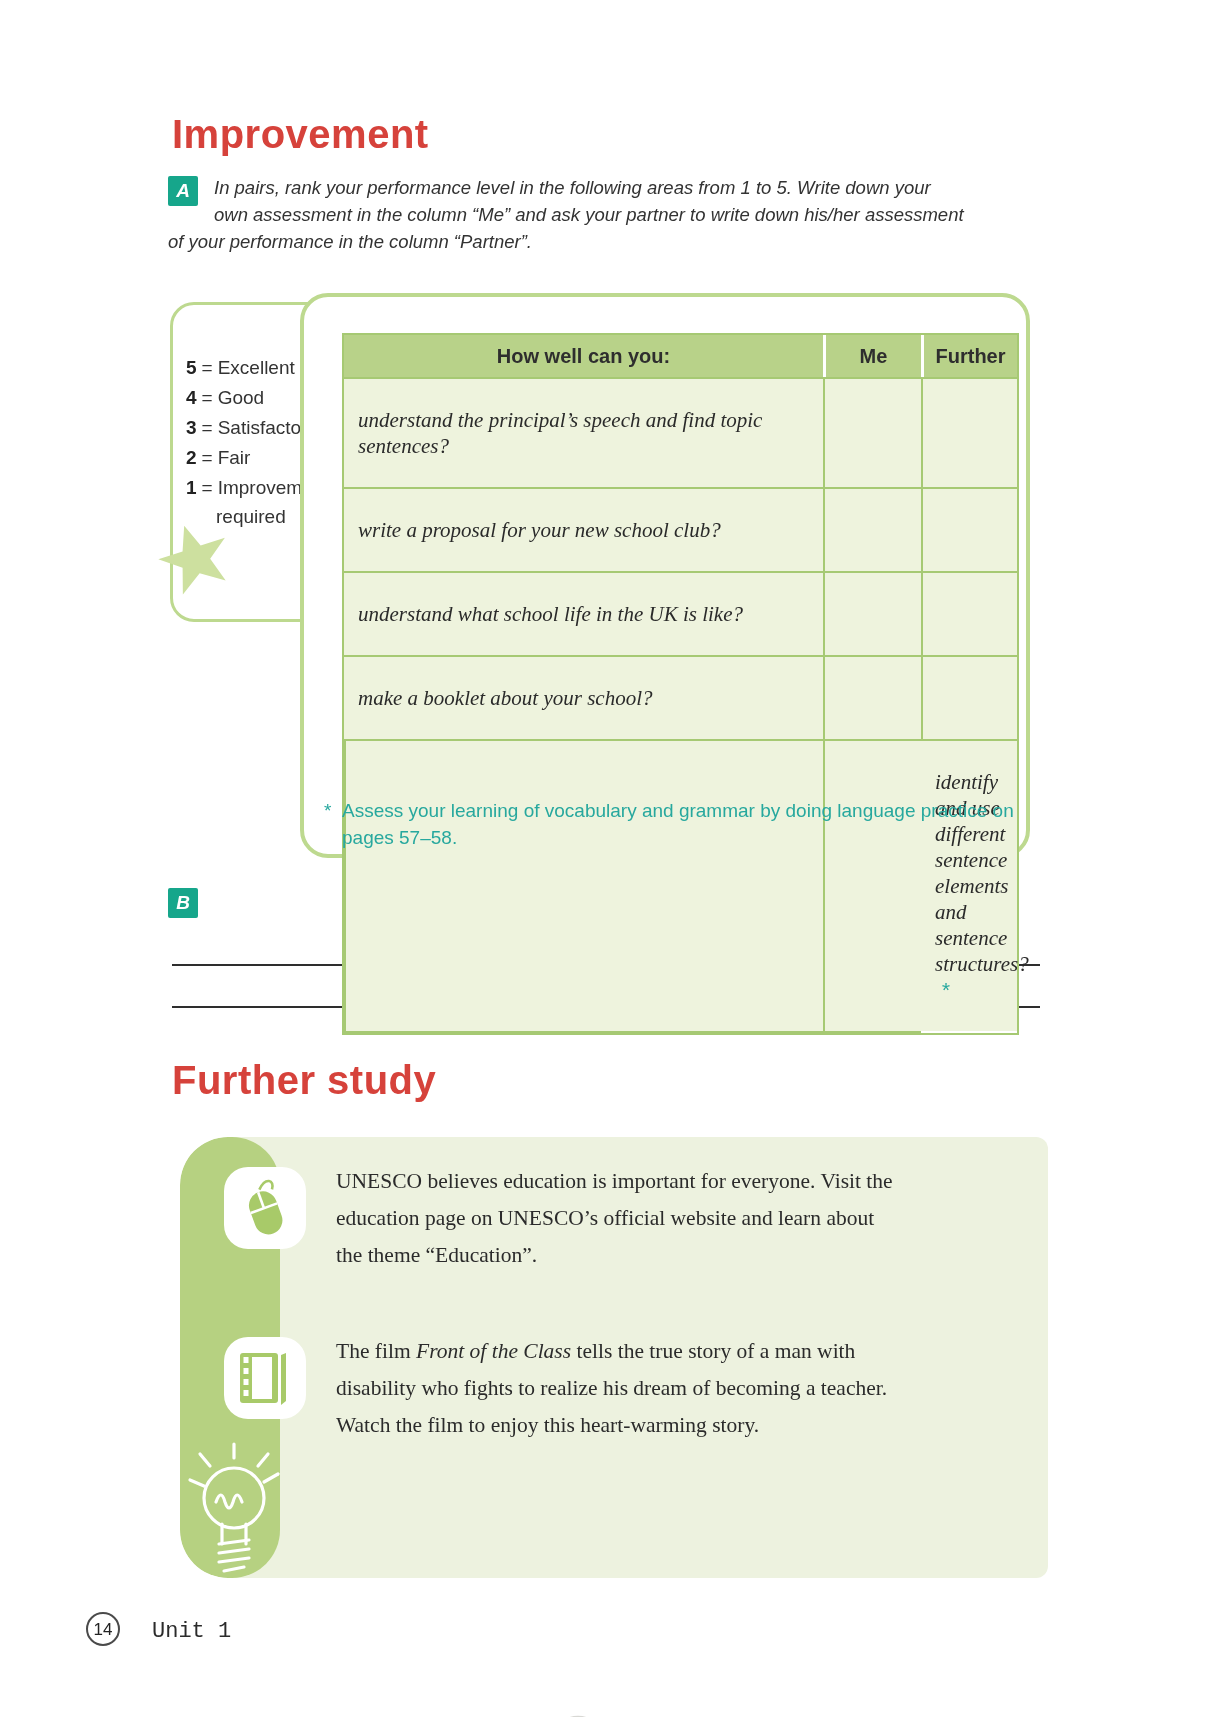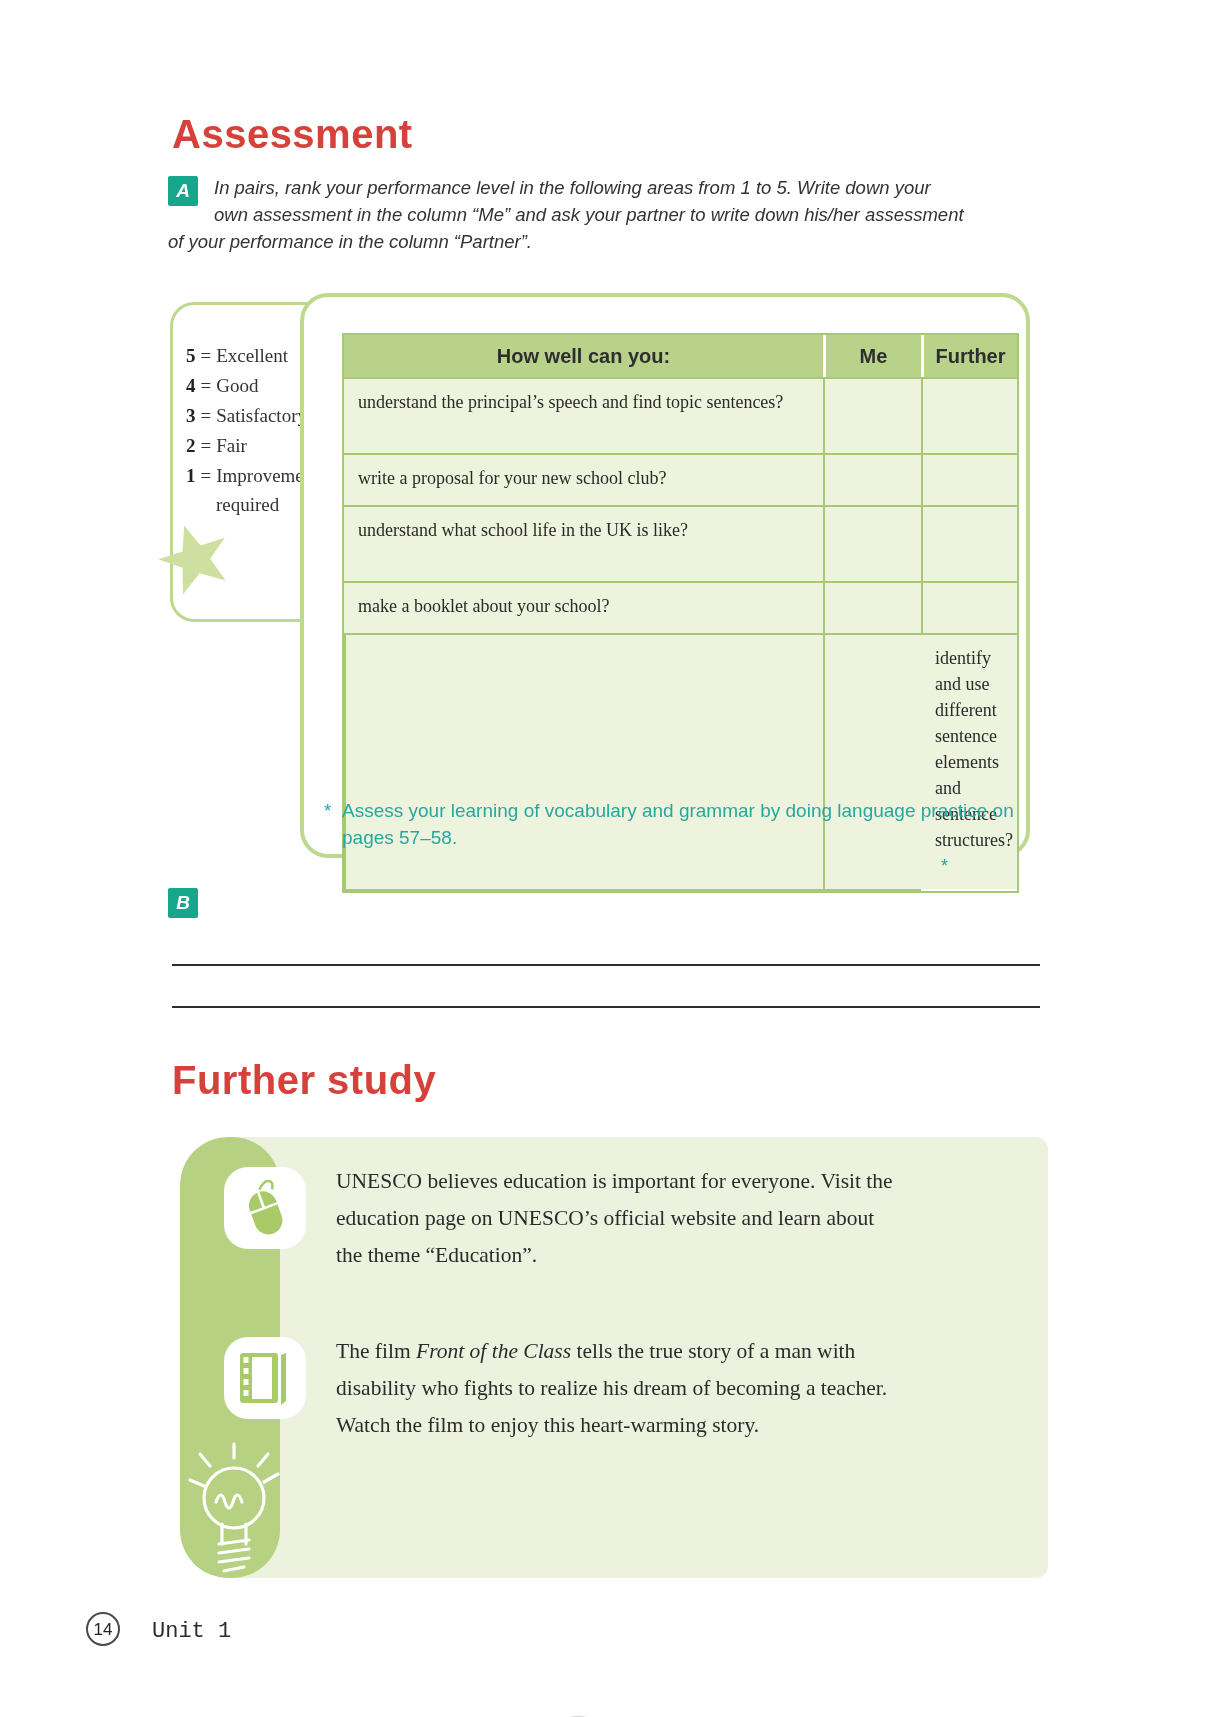--- a/index.html
+++ b/index.html
@@ -28,21 +28,21 @@
   }
   .instr {
     font-style:italic; font-size:18.5px; line-height:27px; color:#333333;
     white-space:pre-line;
   }
 
   
   .legend {
     position:absolute; left:170px; top:302px; width:178px; height:320px;
     background:#ffffff; border:3.5px solid #bdd98f; border-radius:24px;
-    z-index:1; padding:36px 0 0 13px;font-family:Liberation Serif, serif;
+    z-index:1; padding:48px 0 0 13px;
   }
   .litem {
     font-size:19px; line-height:29px; color:#333333;
     padding-left:30px; text-indent:-30px; margin-bottom:1px;
   }
   .litem b { font-weight:bold; color:#222222; }
   .litem .eq { margin:0 5px; }
   .legend-star { position:absolute; left:156px; top:520px; z-index:3; }
 
   
@@ -54,22 +54,22 @@
     position:absolute; left:38px; top:36px; width:677px;
     display:grid; grid-template-columns:479px 98px 96px;
     border:2px solid #a6c973;
   }
   .th {
     background:#b8d289; color:#2e2e2e; font-weight:bold; font-size:20px;
     height:42px; display:flex; align-items:center; justify-content:center;
   }
   .th.sep { border-left:3px solid #ffffff; }
   .q {
-    background:#eef3dd; font-family:"Liberation Serif", serif; font-size:18px;
-    line-height:26px; color:#2a2a2a; padding:10px 14px; border-top:2px solid #a6c973;
+    background:#eef3dd; font-family:"Liberation Serif", serif; font-size:21px;
+    line-height:26px; color:#2a2a2a; padding:28px 14px; border-top:2px solid #a6c973;font-style:italic;
   }
   .r-2l { min-height:76px; } .r-1l { min-height:52px; }
   .cell {
     background:#eef3dd; border-top:2px solid #a6c973; border-left:2px solid #a6c973;
   }
   .qstar { color:#27a89e; margin-left:6px; font-family:"Liberation Sans", sans-serif; }
 
   .footnote {
     position:absolute; left:20px; top:500px; display:flex;
     color:#27a89e; font-size:19px; line-height:27px;
@@ -129,21 +129,21 @@
   .wm-text {
     font-family:"Liberation Serif", serif; font-size:42px; letter-spacing:22px;
     color:#d8d8d4; white-space:nowrap;
   }
 </style>
 </head>
 <body>
 
 <div class="page">
 
-  <div class="red-title t1">Assessment</div>
+  <div class="red-title t1">Improvement</div>
 
   <div class="sec sec-a">
     <p class="instr"><span class="badge">A</span><span>In pairs, rank your performance level in the following areas from 1 to 5. Write down your
 own assessment in the column “Me” and ask your partner to write down his/her assessment
 of your performance in the column “Partner”.</span></p>
   </div>
 
   <div class="legend">
     <div class="litem"><b>5</b><span class="eq">=</span><span>Excellent</span></div>
     <div class="litem"><b>4</b><span class="eq">=</span><span>Good</span></div>

